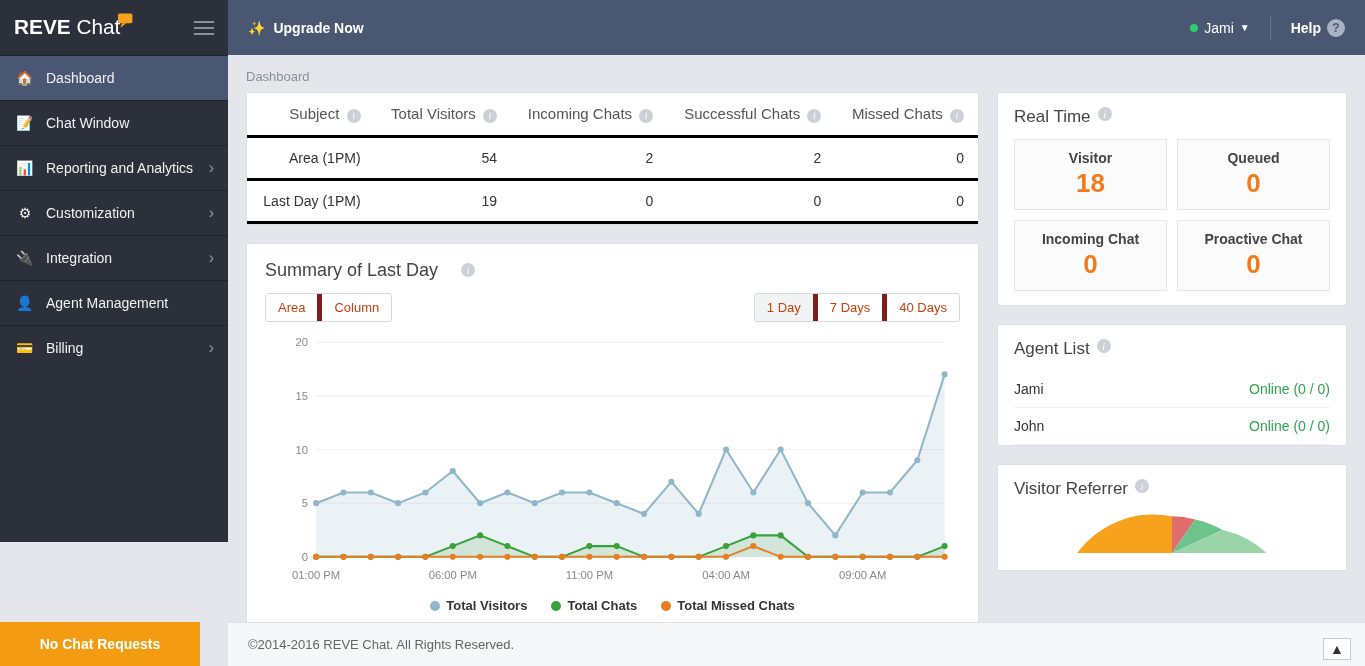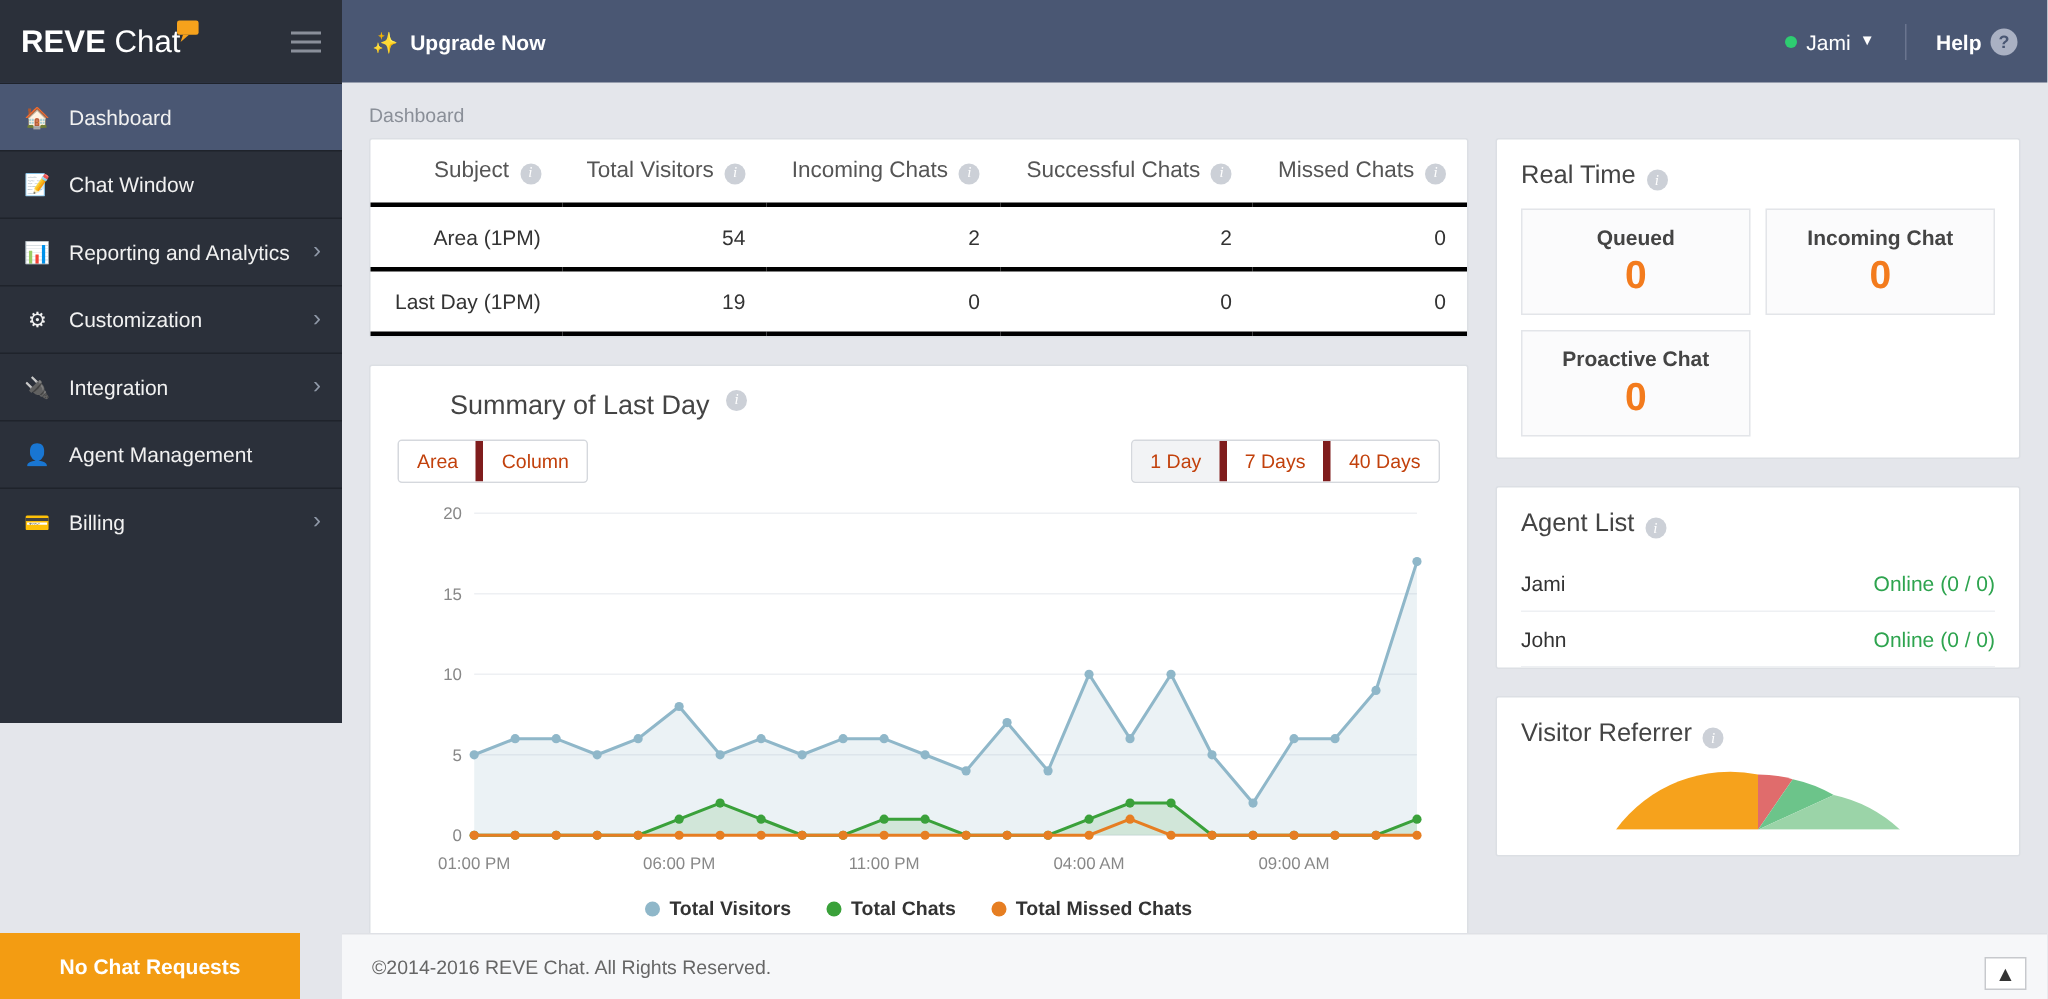--- a/index.html
+++ b/index.html
@@ -1,17 +1,17 @@
 <!DOCTYPE html>
 <html><head>
 <meta charset="utf-8">
 <style>
 * { box-sizing: border-box; margin: 0; padding: 0; }
 body { font-family: "Helvetica Neue", Arial, sans-serif; font-size: 14px; color: #333; background: #e4e6eb; width: 1365px; height: 666px; overflow: hidden; position: relative; }
-.sidebar { position: absolute; left: 0; top: 0; width: 228px; height: 482px; background: #2b303a; color: #fff; }
+.sidebar { position: absolute; left: 0; top: 0; width: 228px; height: 542px; background: #2b303a; color: #fff; }
 .logo { height: 55px; background: #2b303a; display: flex; align-items: center; justify-content: space-between; padding: 0 14px;}
 .logo svg { height: 32px; }
 .hamburger { width:20px; height:14px; display:flex; flex-direction:column; justify-content:space-between; cursor:pointer;}
 .hamburger span{height:2px; background:#8a8f9a;}
 .nav { list-style: none; }
 .nav li { display: flex; align-items: center; padding: 14px 16px; border-top:1px solid #1f232b; color: #f1f1f1; cursor: pointer; position:relative;}
 .nav li.active { background: #4a5773; }
 .nav li .ico { width: 18px; margin-right: 12px; display:inline-flex; align-items:center; justify-content:center;}
 .nav li .chev { position:absolute; right:14px; top:50%; transform:translateY(-50%); color:#9099a8; font-size:16px;}
 .footer-req { position:absolute; bottom:0; left:0; width:200px; height:44px; background:#f39c12; color:#fff; display:flex; align-items:center; justify-content:center; font-weight:600;}
@@ -27,32 +27,32 @@
 .breadcrumb{color:#8a8f98;font-size:13px;margin-bottom:8px;}
 .row { display:flex; gap:18px;}
 .col-left{flex:1; min-width:0;}
 .col-right{width:350px;}
 .panel{background:#fff;border:1px solid #dcdfe4;border-radius:2px;}
 .stats-table{width:100%;border-collapse:collapse;}
 .stats-table th, .stats-table td{padding:12px 14px;text-align:right;border-bottom:3px solid #000000;font-weight:400;color:#333;}
 .stats-table th{color:#555;font-size:15px;}
 .info-ic{display:inline-flex;width:14px;height:14px;border-radius:50%;background:#ccd0d7;color:#fff;font-size:10px;align-items:center;justify-content:center;margin-left:3px;font-style:italic;font-family:serif;}
 .summary-panel{margin-top:18px;padding:16px 18px;}
-.summary-title{font-size:18px;color:#444;margin-bottom:12px;display:flex;gap:8px;margin-left:35px;}
+.summary-title{font-size:18px;color:#444;margin-bottom:12px;display:flex;align-items:center;gap:20px;}
 .btn-grp{display:inline-flex;border:1px solid #d5d8dd;border-radius:3px;overflow:hidden;}
 .btn-grp button{background:#fff;border:none;padding:6px 12px;font-size:13px;cursor:pointer;color:#c2410c;}
 .btn-grp button + button{border-left:5px solid #7f1d1d;}
 .btn-grp button.active{background:#f2f3f5;}
 .chart-area{margin-top:10px; position:relative;}
 svg.chart{width:100%;}
 .legend{display:flex;gap:24px;justify-content:center;margin-top:8px;}
 .legend span{display:flex;align-items:center;gap:6px;font-weight:600;color:#333;font-size:13px;}
 .legend i{width:10px;height:10px;border-radius:50%;}
 .realtime-panel{padding:14px 16px;}
-.realtime-title{font-size:17px;color:#444;margin-bottom:12px;display:flex;align-items:flex-end;gap:4px;}
+.realtime-title{font-size:17px;color:#444;margin-bottom:12px;display:flex;align-items:flex-start;gap:4px;}
 .rt-grid{display:grid;grid-template-columns:1fr 1fr;gap:10px;}
 .rt-card{border:1px solid #e3e5e9;background:#fbfbfc;text-align:center;padding:10px 4px;}
 .rt-card .lbl{font-weight:600;color:#444;font-size:14px;}
 .rt-card .val{font-size:26px;font-weight:600;color:#f37b1d;margin-top:2px;}
 .agent-panel{margin-top:18px;padding:14px 16px 0;}
 .agent-list{margin-top:8px;max-height:132px;overflow:auto;}
 .agent-row{display:flex;justify-content:space-between;padding:10px 0;border-bottom:1px solid #eef0f3;font-size:14px;}
 .agent-row .status{color:#2ea44f;}
 .referrer-panel{margin-top:18px;padding:14px 16px;}
 .copyright{position:absolute;bottom:0;left:228px;right:0;height:44px;background:#f6f7f9;border-top:1px solid #dfe1e6;display:flex;align-items:center;padding:0 20px;color:#666;font-size:13px;}
@@ -298,20 +298,24 @@
       </div>
 
       <div class="col-right">
         <div class="panel realtime-panel">
           <div class="realtime-title">
               <span>Real Time</span>
               <span class="info-ic">i</span>
             </div>
           <div class="rt-grid">
             <div class="rt-card">
+                <div class="lbl">Visitor</div>
+                <div class="val">18</div>
+              </div>
+            <div class="rt-card">
                 <div class="lbl">Queued</div>
                 <div class="val">0</div>
               </div>
             <div class="rt-card">
                 <div class="lbl">Incoming Chat</div>
                 <div class="val">0</div>
               </div>
             <div class="rt-card">
                 <div class="lbl">Proactive Chat</div>
                 <div class="val">0</div>

